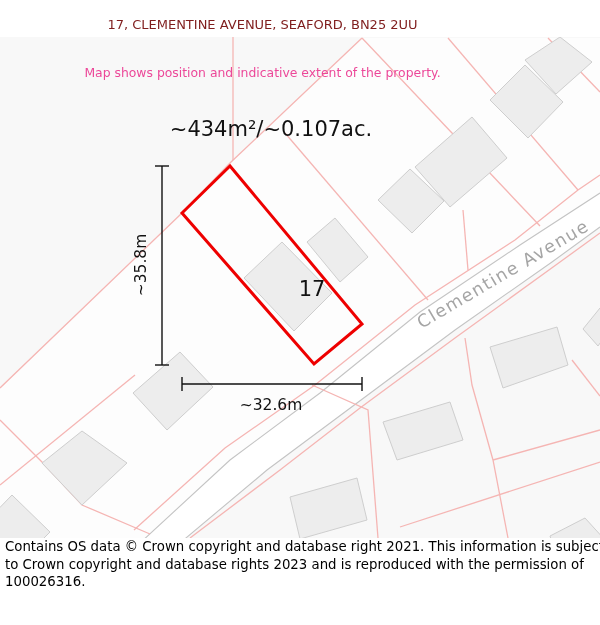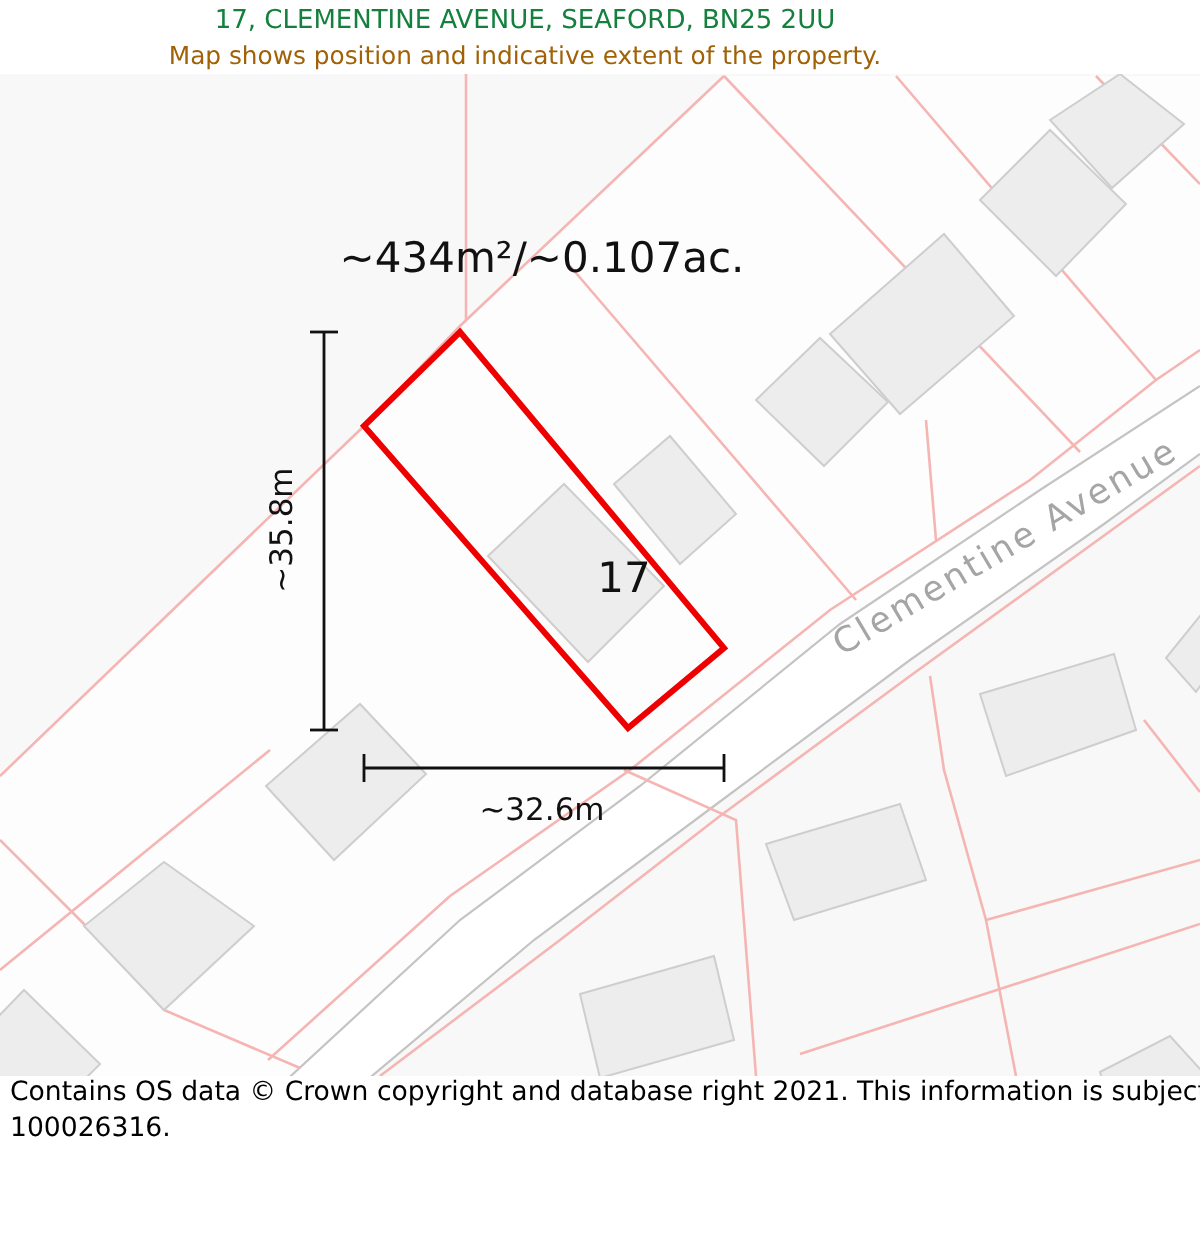--- a/index.html
+++ b/index.html
@@ -1,21 +1,21 @@
 <!DOCTYPE html>
 <html style="--plot-outline: #ee0000; --parcel-line: #f5b5b3; --building-fill: #ededed; --building-stroke: #cecece; --road-fill: #ffffff; --road-edge: #c4c4c4; --map-bg: #f8f8f8; --corridor-bg: #fdfdfd; --street-text: #a5a5a5; --dimension-line: #111111;"><head>
 <meta charset="utf-8">
 <style>
   html,body{margin:0;padding:0;background:#ffffff;}
   #stage{position:relative;width:600px;height:625px;background:#ffffff;overflow:hidden;
          font-family:"DejaVu Sans","Liberation Sans",sans-serif;}
   
   #hdr{position:absolute;top:0;left:0;width:525px;height:37px;text-align:center;background:#ffffff;z-index:3;}
-  #hdr .t1{font-size:13px;color:#15803d;padding-top:3px;white-space:nowrap;}
-  #hdr .t2{font-size:12.4px;color:#a16207;padding-top:2px;white-space:nowrap;}
+  #hdr .t1{font-size:13px;color:#7f1d1d;padding-top:17px;white-space:nowrap;}
+  #hdr .t2{font-size:12.4px;color:#ec4899;padding-top:2px;white-space:nowrap;margin-top:31px;}
   
   #mapwrap{position:absolute;top:37px;left:0;width:600px;height:501px;}
   svg{display:block;}
   .parcel{fill:none;stroke:var(--parcel-line);stroke-width:1.3;}
   .bldg{fill:var(--building-fill);stroke:var(--building-stroke);stroke-width:1;}
   .roadfill{fill:var(--road-fill);stroke:none;}
   .roadedge{fill:none;stroke:var(--road-edge);stroke-width:1.1;}
   .plot{fill:none;stroke:var(--plot-outline);stroke-width:3;stroke-linejoin:miter;}
   .dim{stroke:var(--dimension-line);stroke-width:1.4;}
   text{font-family:"DejaVu Sans","Liberation Sans",sans-serif;fill:#111;}
@@ -94,16 +94,17 @@
       <line class="dim" x1="362" y1="377" x2="362" y2="391"></line>
       <text class="dimlbl" x="271" y="410" text-anchor="middle">~32.6m</text>
 
       <text class="arealbl" x="271" y="136" text-anchor="middle">~434m²/~0.107ac.</text>
       <text class="plotlbl" x="312" y="296" text-anchor="middle">17</text>
     </svg>
   </div>
 
   <div id="ftr">
     <div class="ln">Contains OS data © Crown copyright and database right 2021. This information is subject</div>
+    <div class="ln">to Crown copyright and database rights 2023 and is reproduced with the permission of</div>
     <div class="ln">100026316.</div>
   </div>
 
 </div>
 
 </body></html>

